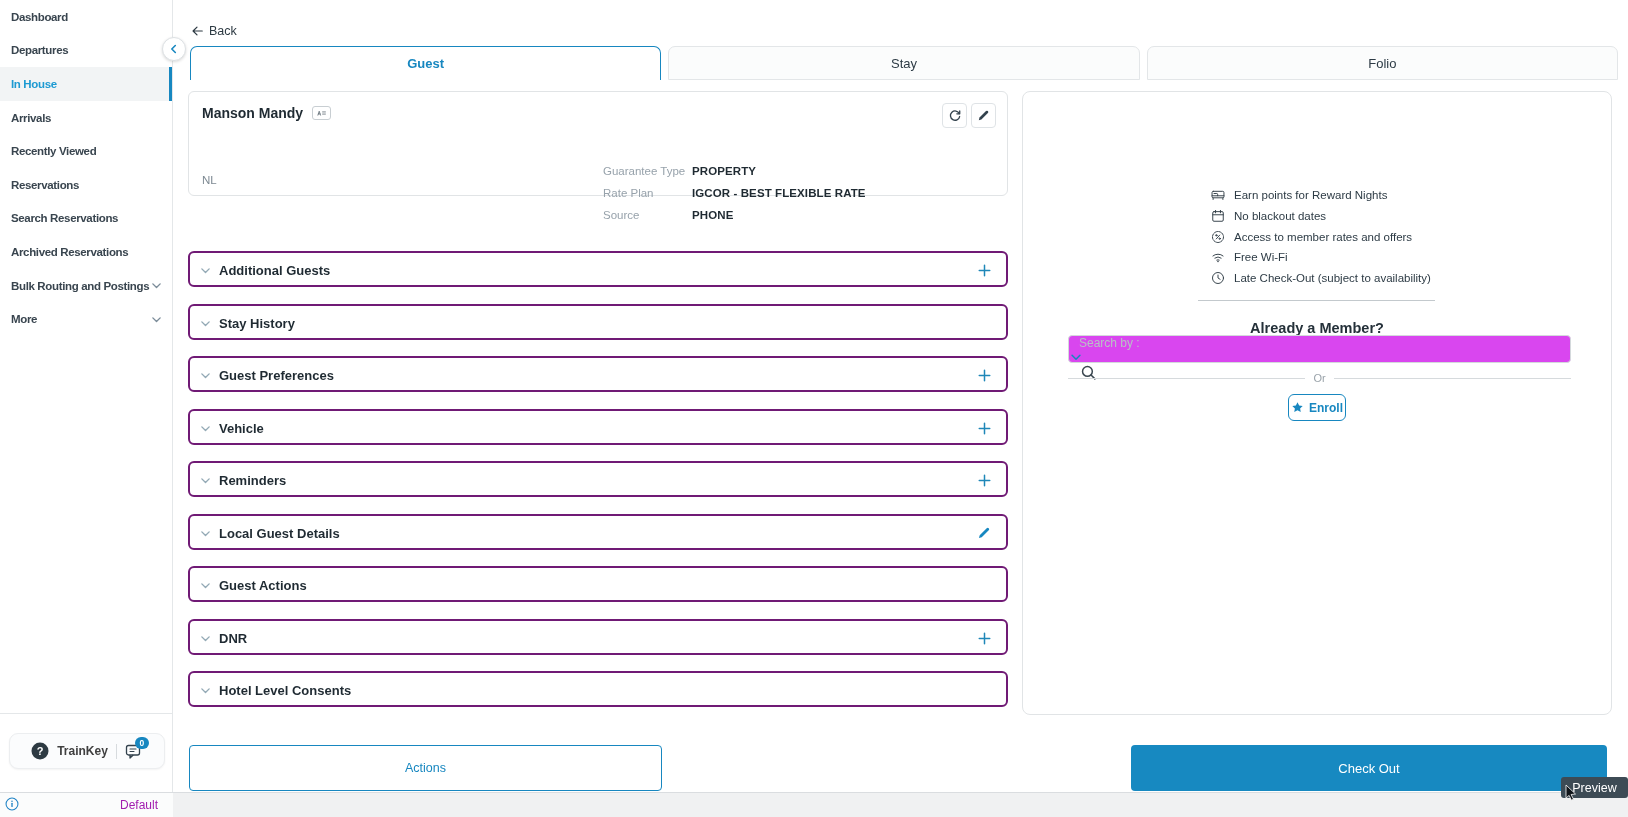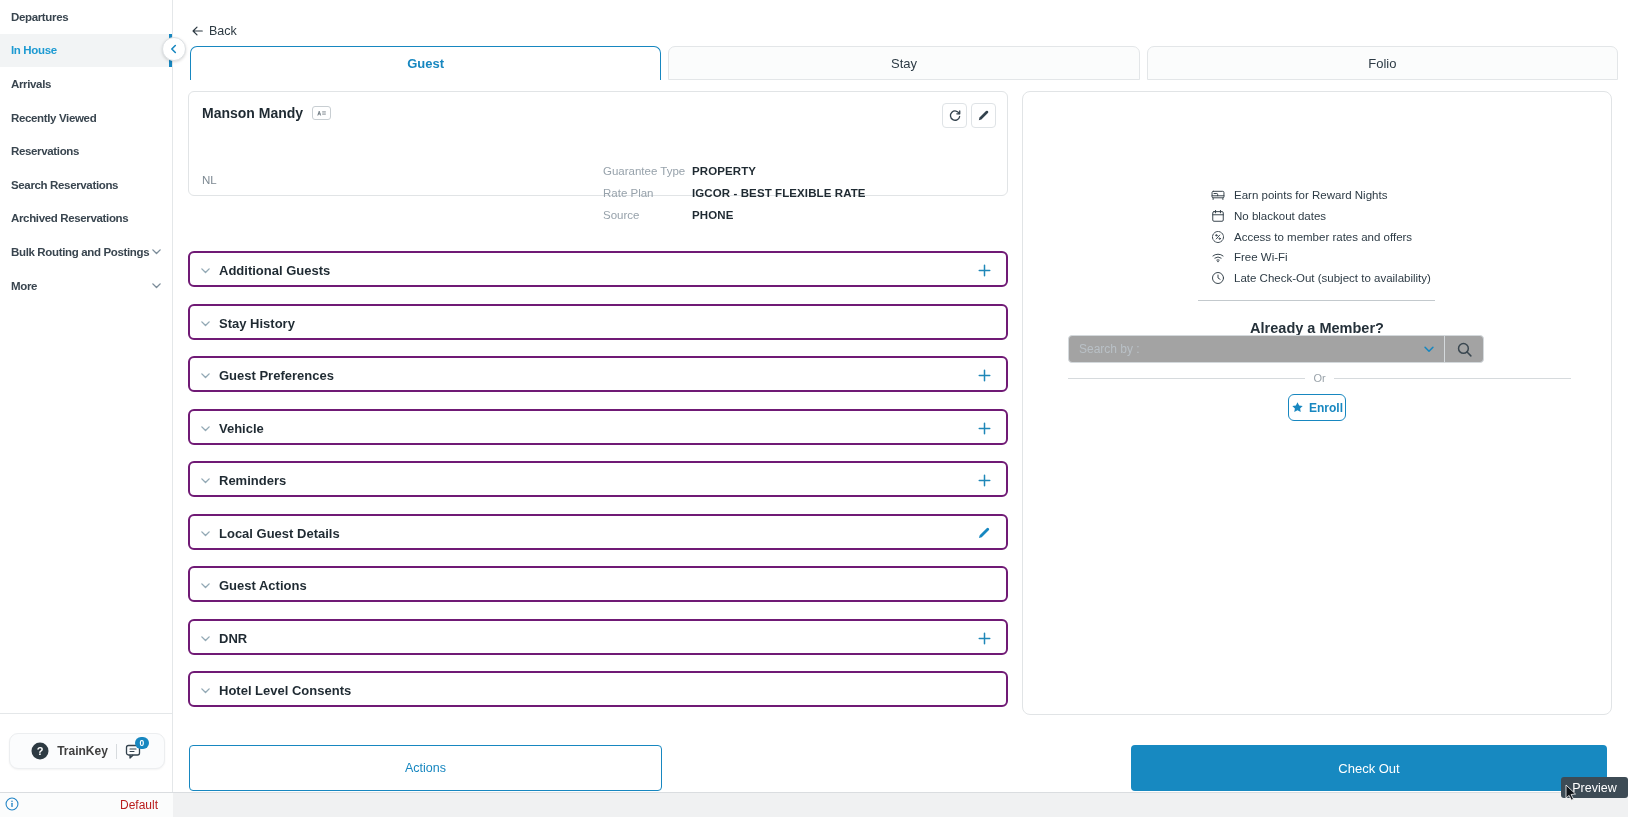--- a/index.html
+++ b/index.html
@@ -61,22 +61,22 @@
   .acc-action{display:flex;align-items:center;justify-content:center;width:18px;height:18px;cursor:pointer;}
 
   
   .member-panel{position:absolute;left:1022px;top:91px;width:590px;height:624px;border:1px solid #e1e4e6;border-radius:8px;background:#fff;box-sizing:border-box;}
   .benefits{position:absolute;left:188px;top:93px;}
   .benefit{display:flex;align-items:center;gap:9px;height:20.7px;}
   .benefit .b-icon{color:#333f48;display:flex;}
   .benefit .b-text{font-size:11.5px;color:#2d3b45;}
   .member-divider{position:absolute;left:175px;top:208px;width:237px;height:1px;background:#c3c9cd;}
   .member-q{position:absolute;left:0;top:219px;width:100%;text-align:center;font-size:14.5px;font-weight:bold;color:#25313a;margin-top:9px;}
-  .search-row{position:absolute;left:45px;top:243px;width:416px;height:28px;display:flex;align-items:stretch;
-    border:1px solid #d4d9dc;border-radius:4px;background:#a3a3a3;box-sizing:border-box;}
+  .search-row{position:absolute;left:45px;top:243px;width:503px;height:28px;display:flex;align-items:stretch;
+    border:1px solid #d4d9dc;border-radius:4px;background:#d946ef;box-sizing:border-box;flex-direction:column;}
   .search-input{flex:1;border:none;outline:none;padding:0 6px 0 10px;font-size:12px;font-family:"Liberation Sans",sans-serif;color:#2d3b45;background:transparent;min-width:0;}
   .search-input::placeholder{color:#b9c0c6;}
   .search-chev{display:flex;align-items:center;padding-right:8px;color:#1787c0;cursor:pointer;}
   .search-vdiv{width:1px;background:#d4d9dc;}
   .search-btn{width:38px;display:flex;align-items:center;justify-content:center;color:#3a4750;cursor:pointer;}
   .or-row{position:absolute;left:45px;top:280px;width:503px;height:12px;display:flex;align-items:center;justify-content:flex-end;}
   .or-line{flex:1;height:1px;background:#d6dadd;}
   .or-label{margin:0 8px;font-size:11px;color:#9aa3aa;}
   .enroll-btn{position:absolute;left:265px;top:302px;width:58px;height:27px;border:1px solid #1787c0;border-radius:6px;
     background:#fff;display:flex;align-items:center;justify-content:center;gap:5px;cursor:pointer;box-sizing:border-box;}
@@ -85,32 +85,35 @@
   
   .actions-btn{position:absolute;left:189px;top:745px;width:473px;height:46px;border:1px solid #1787c0;border-radius:4px;
     background:#fff;color:#1787c0;font-size:12.5px;display:flex;align-items:center;justify-content:center;cursor:pointer;box-sizing:border-box;}
   .checkout-btn{position:absolute;left:1131px;top:745px;width:476px;height:46px;border:none;border-radius:4px;
     background:#1789c1;color:#ffffff;font-size:13px;display:flex;align-items:center;justify-content:center;cursor:pointer;}
 
   
   .footer{position:absolute;left:0;bottom:0;width:1628px;height:25px;background:#fbfcfc;border-top:1px solid #dadde0;box-sizing:border-box;}
   .footer-main{position:absolute;left:173px;right:0;top:0;bottom:0;background:#f0f1f2;}
   .info-icon{position:absolute;left:5px;top:4px;cursor:pointer;}
-  .default-label{position:absolute;left:120px;top:5px;font-size:12px;color:#b91c1c;cursor:pointer;}
+  .default-label{position:absolute;left:120px;top:5px;font-size:12px;color:#a21caf;cursor:pointer;}
 
   
   .preview-tooltip{position:absolute;left:1561px;top:777px;width:67px;height:21px;background:#3d4b55;border-radius:3px;
     color:#fff;font-size:12.5px;display:flex;align-items:center;justify-content:center;z-index:50;}
   .cursor{position:absolute;left:1565px;top:784px;z-index:60;pointer-events:none;}
 </style>
 </head>
 <body>
 
 <div class="sidebar">
   <div class="nav">
+      <div class="nav-item">
+        <span>Dashboard</span>
+      </div>
       <div class="nav-item">
         <span>Departures</span>
       </div>
       <div class="nav-item active">
         <span>In House</span>
       </div>
       <div class="nav-item">
         <span>Arrivals</span>
       </div>
       <div class="nav-item">

